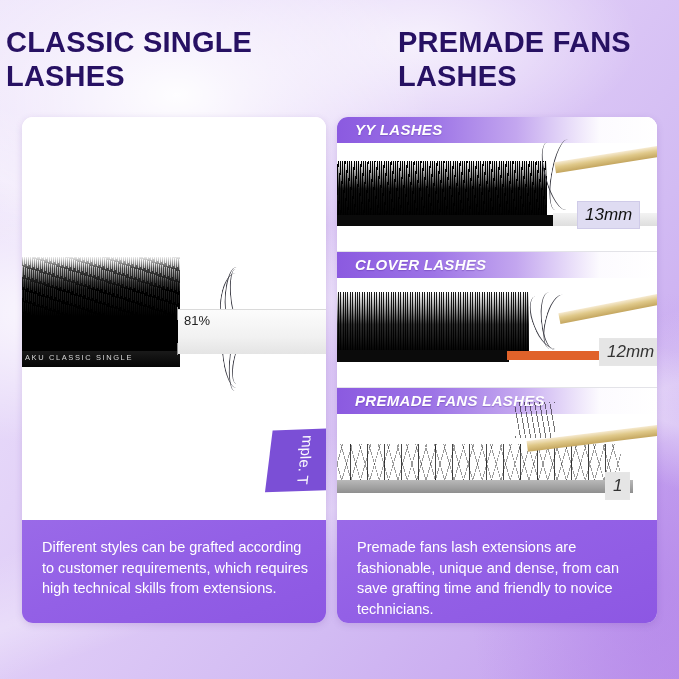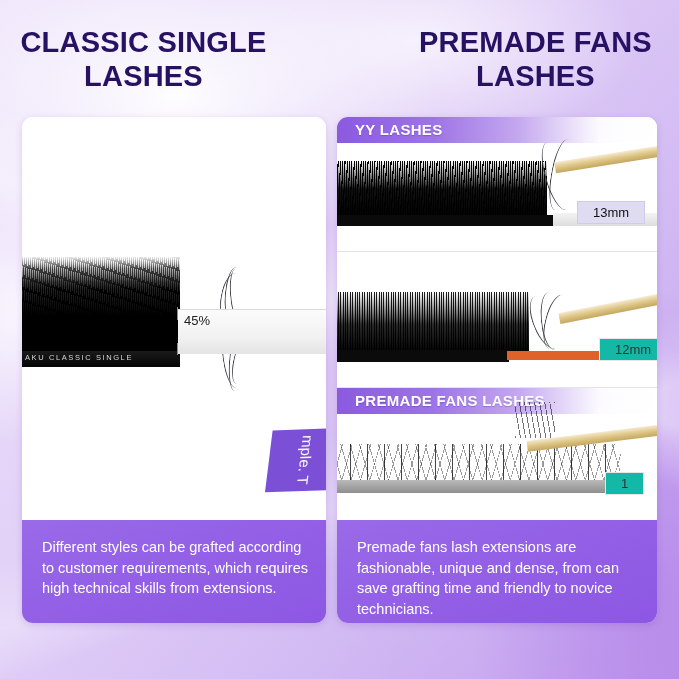--- a/index.html
+++ b/index.html
@@ -18,21 +18,21 @@
         radial-gradient(ellipse 260px 420px at 96% 86%, rgba(164,110,230,.40) 0%, rgba(164,110,230,0) 70%),
         linear-gradient(128deg,#efe6fb 0%,#e6d8f9 26%,#ddc9f6 48%,#d2bbf3 68%,#c9a9f0 86%,#c098ec 100%);
   }
   #bg:after{content:"";position:absolute;inset:0;
       background:
         linear-gradient(200deg, rgba(255,255,255,0) 38%, rgba(255,255,255,.40) 46%, rgba(255,255,255,0) 53%),
         linear-gradient(160deg, rgba(255,255,255,0) 60%, rgba(255,255,255,.30) 68%, rgba(255,255,255,0) 74%);}
 
   
   #header{position:absolute;left:0;top:26px;width:679px;height:84px;}
-  .h-title{position:absolute;top:0;width:275px;text-align:center;
+  .h-title{position:absolute;top:0;width:275px;text-align:left;
     color:#271163;font-weight:700;font-size:29px;line-height:1.16;letter-spacing:.2px;}
   #title-left{left:6px;}
   #title-right{right:6px;}
   #vs-badge{position:absolute;left:301px;top:37px;width:78px;height:56px;}
   .vs-circle{position:absolute;top:0;width:56px;height:56px;border-radius:50%;
       background:#9a6de0;opacity:.82;}
   .vs-c-left{left:0;}
   .vs-c-right{left:22px;background:#b08ce8;}
   #vs-text{position:absolute;left:0;top:0;width:78px;height:56px;
       display:flex;align-items:center;justify-content:center;
@@ -83,31 +83,31 @@
   #tick-a{position:absolute;left:155px;top:190px;width:1px;height:13px;background:#8e8e8e;}
   #tick-b{position:absolute;left:155px;top:226px;width:1px;height:12px;background:#8e8e8e;}
   #purple-tag{position:absolute;left:247px;top:312px;width:78px;height:62px;
       background:#7b4fd6;transform:skewX(-9deg) rotate(-2deg);}
   #purple-tag span{position:absolute;left:28px;top:6px;color:#fff;font-size:15px;
       writing-mode:vertical-rl;white-space:nowrap;opacity:.97;}
   
   .curl{position:absolute;border:1.1px solid #595964;border-color:#595964 transparent transparent transparent;border-radius:50%;}
 
   
-  .sec{position:absolute;left:0;right:0;background:#fff;overflow:hidden;}
+  .sec{position:absolute;left:0;right:0;background:#fff;overflow:hidden;font-style:italic;}
   #sec1{top:0;height:134px;}
   #sec2{top:134px;height:136px;border-top:1px solid #e3e3e8;}
   #sec3{top:270px;height:133px;border-top:1px solid #e3e3e8;}
   .sec-head{position:absolute;left:0;top:0;right:0;height:26px;
       background:linear-gradient(90deg,#8b5ae0 0%,#9d74e6 30%,#c3a6ef 56%,rgba(244,238,253,.25) 82%,rgba(255,255,255,0) 100%);}
   .sec-head span{position:absolute;left:18px;top:4px;color:#fff;font-weight:700;
       font-size:15px;letter-spacing:.3px;text-shadow:0 1px 1px rgba(80,40,150,.35);}
   .mm-box{position:absolute;background:#dfdcf2;border:1px solid #cfcbe8;
-      color:#111;font-size:13px;padding:3px 15px;box-sizing:border-box;}
-  .mm-plain{background:#14b8a6;border:1px solid #e6e6e6;color:#333;}
+      color:#111;font-size:17px;padding:3px 7px;box-sizing:border-box;}
+  .mm-plain{background:#e5e5e5;border:1px solid #e6e6e6;color:#333;}
   
   .fanrow{position:absolute;left:0;bottom:0;height:100%;width:100%;}
   .tw2{position:absolute;}
   .tw2 .bar{position:absolute;left:0;top:0;height:11px;
       background:linear-gradient(180deg,#f6ead0 0%,#e0c98a 45%,#c4a65f 100%);}
 </style>
 </head>
 <body>
 
 <div id="bg"></div>
@@ -136,21 +136,21 @@
 
       <div id="strip-block">
         <div id="strip-fibers"></div>
         <div id="strip-band"></div>
         <div id="strip-brand">AKU  CLASSIC  SINGLE</div>
       </div>
 
       <div id="ruler"></div>
       <div id="tick-a"></div>
       <div id="tick-b"></div>
-      <div id="pct-label">45%</div>
+      <div id="pct-label">81%</div>
 
       <div id="purple-tag">
         <span>mple. T</span>
       </div>
 
       <div class="curl" style="left:196px;top:410px;width:70px;height:58px;transform:rotate(24deg);"></div>
 
     </div>
   </div>
 
@@ -174,20 +174,23 @@
         <div class="strand" style="left:208px;top:24px;width:22px;height:70px;transform:rotate(-16deg);"></div>
         <div class="strand" style="left:214px;top:22px;width:20px;height:72px;transform:rotate(10deg);"></div>
         <div class="tw2" style="left:218px;top:36px;width:118px;height:18px;transform:rotate(-9deg);">
           <div class="bar" style="width:118px;"></div>
         </div>
         <div class="mm-box" style="left:240px;top:84px;">13mm</div>
       </div>
     </div>
 
     <div class="sec" id="sec2">
+      <div class="sec-head">
+        <span>CLOVER LASHES</span>
+      </div>
       <div class="fanrow">
         <div style="position:absolute;left:-4px;top:40px;width:196px;height:62px;
           background:repeating-linear-gradient(90deg,#1b1b1b 0 1px,rgba(255,255,255,.86) 1px 2.4px),
                      linear-gradient(180deg,rgba(255,255,255,.72) 0%,#2b2b2b 52%,#000 100%);
           background-blend-mode:multiply,normal;"></div>
         <div style="position:absolute;left:-4px;top:98px;width:176px;height:12px;background:#0b0b0b;"></div>
         <div style="position:absolute;left:170px;top:99px;width:92px;height:9px;background:#e0622a;"></div>
         <div class="strand" style="left:196px;top:42px;width:24px;height:56px;transform:rotate(-22deg);"></div>
         <div class="strand" style="left:204px;top:40px;width:20px;height:58px;transform:rotate(-6deg);"></div>
         <div class="strand" style="left:208px;top:42px;width:22px;height:56px;transform:rotate(14deg);"></div>

